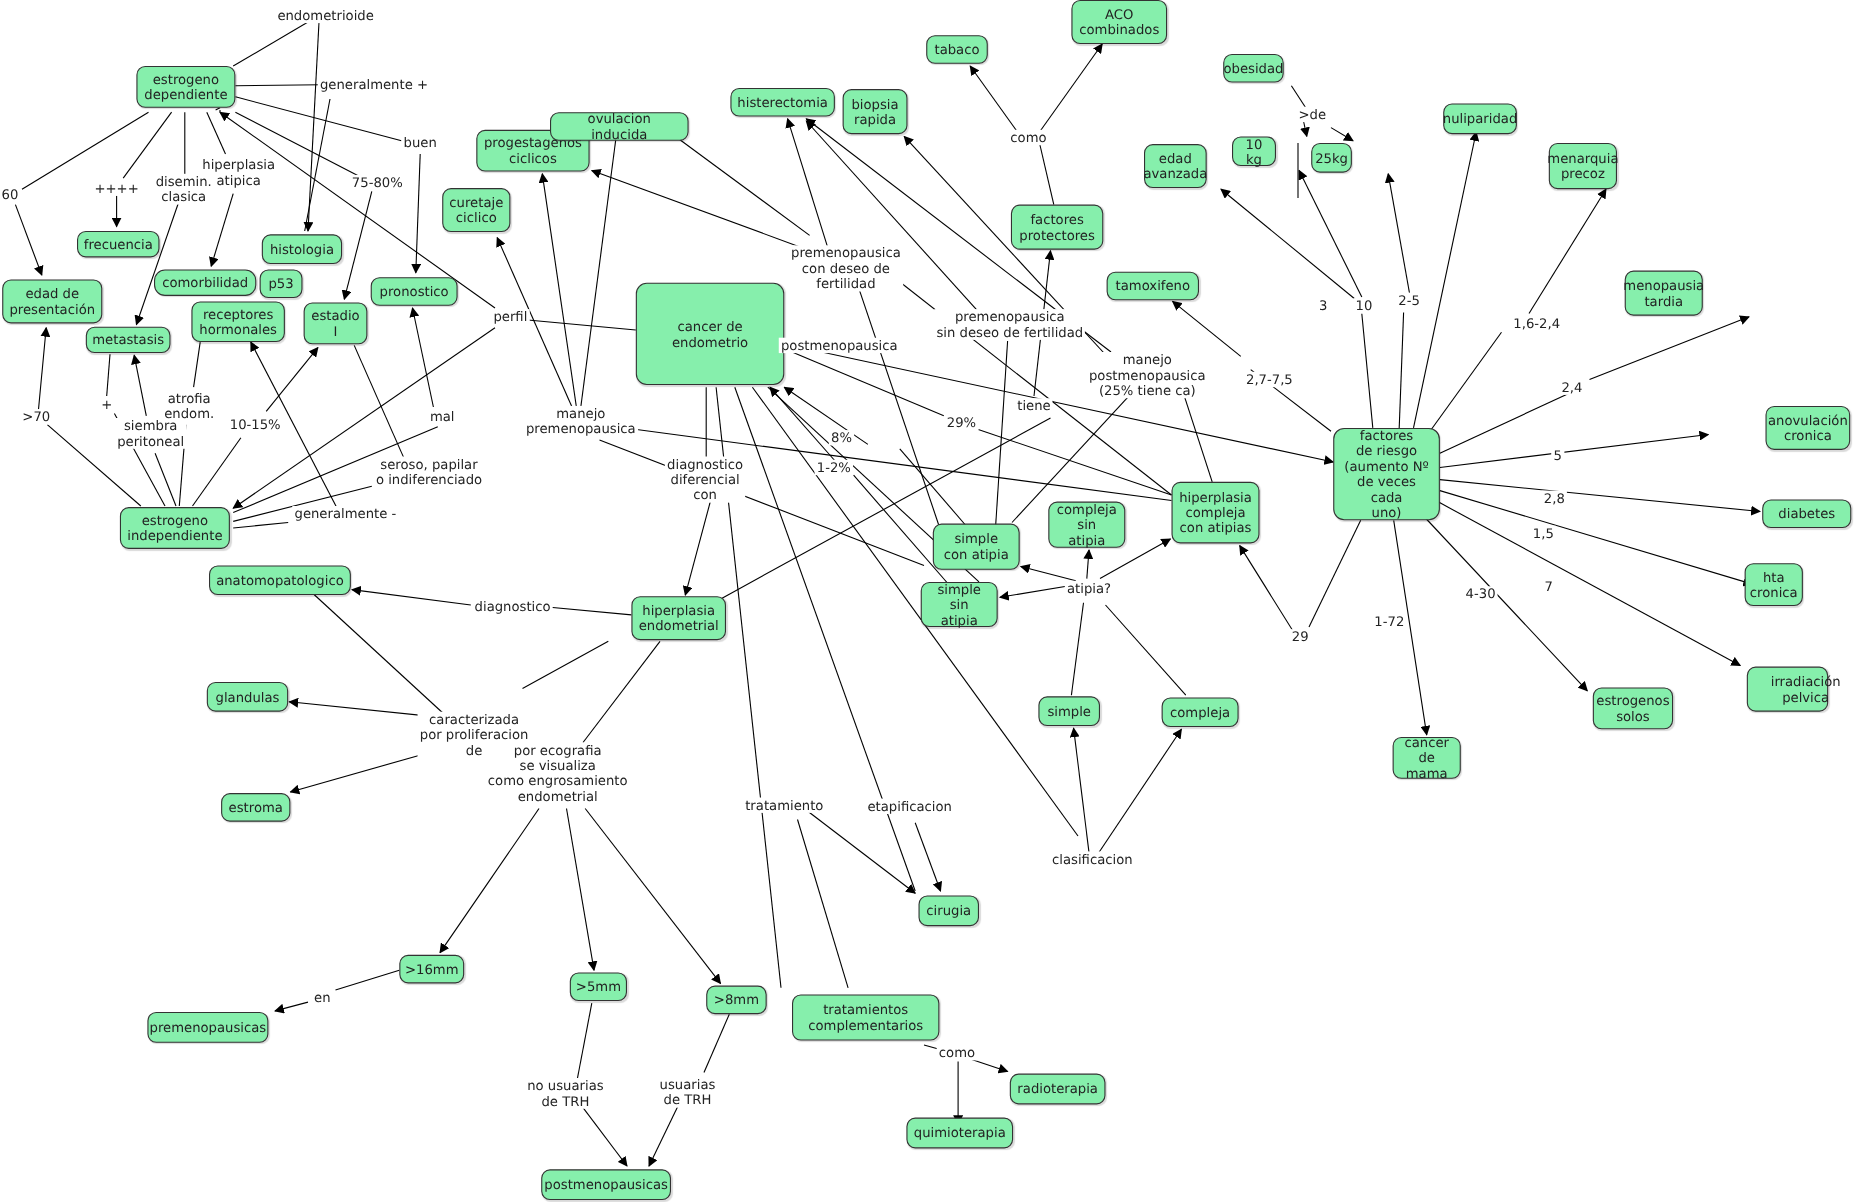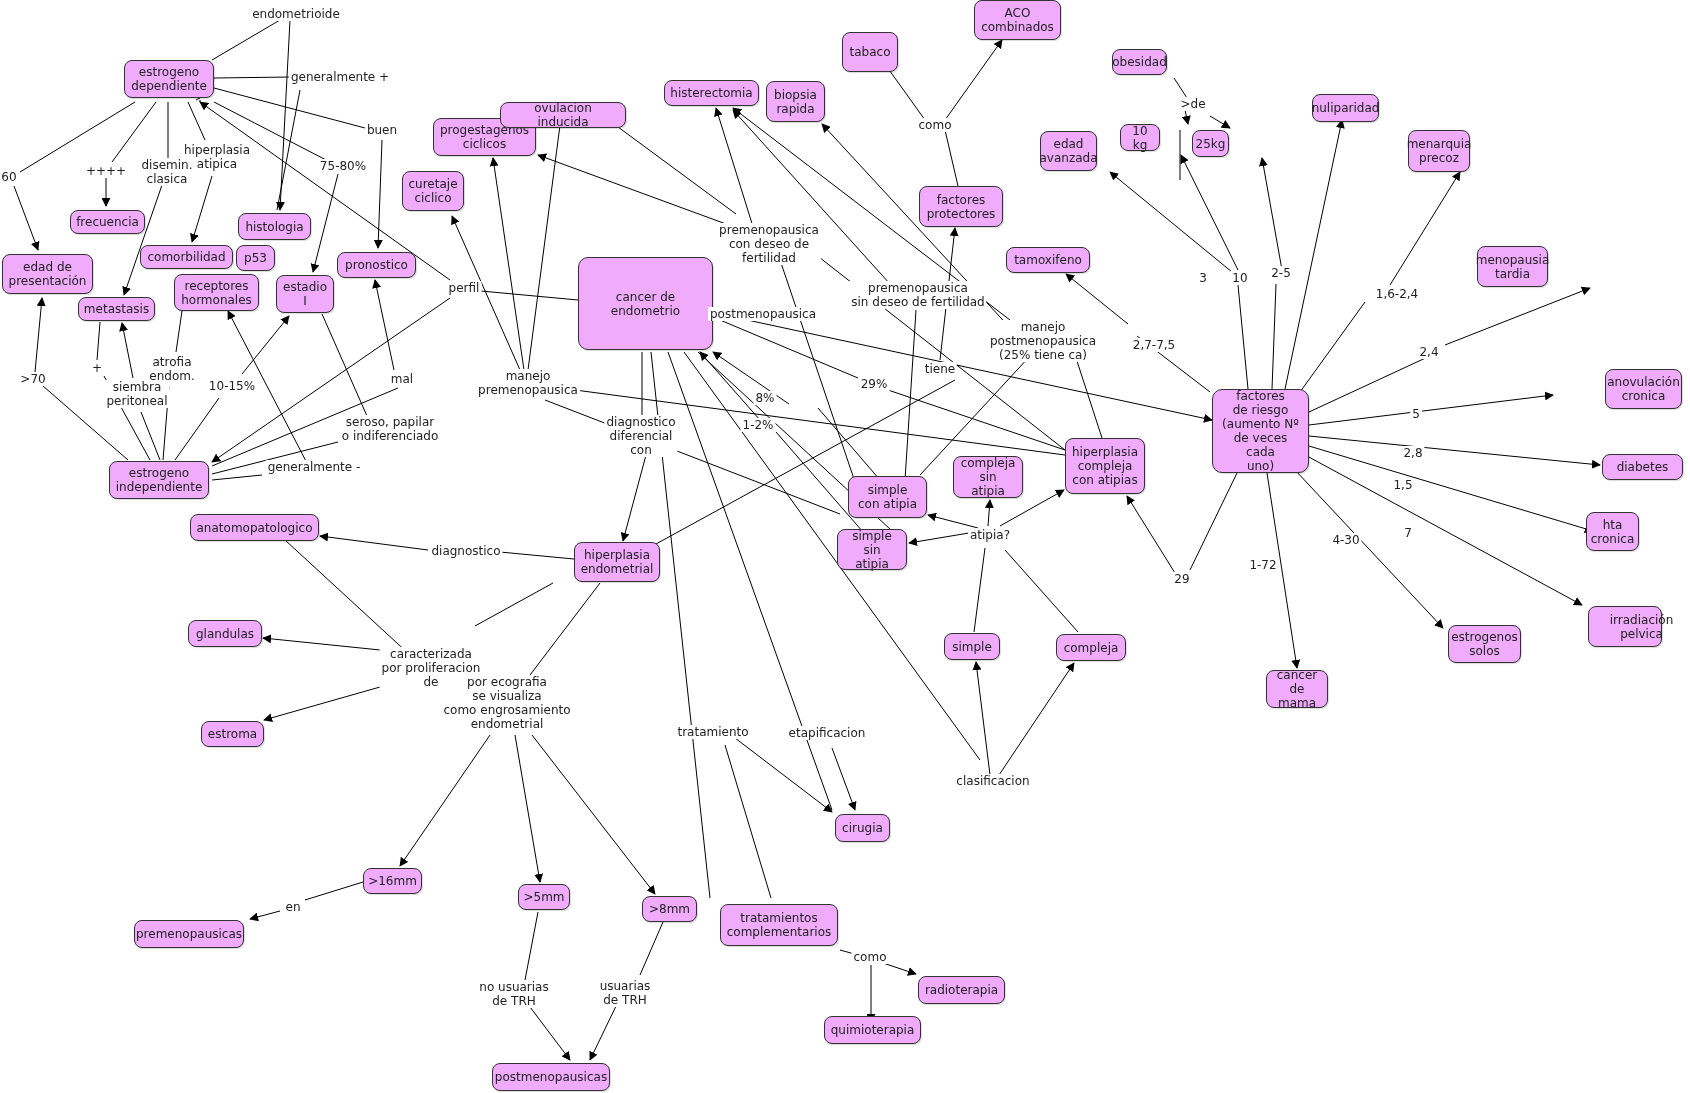--- a/index.html
+++ b/index.html
@@ -1,19 +1,19 @@
 <!DOCTYPE html>
 <html><head>
 <meta charset="utf-8">
 <style>
   html, body { margin:0; padding:0; background:#ffffff; }
   body { width:1690px; height:1093px; position:relative; overflow:hidden;
          font-family:"DejaVu Sans", "Liberation Sans", sans-serif; font-size:12px; color:#222; }
   #edges { position:absolute; left:0; top:0; width:1690px; height:1093px; }
-  .node { position:absolute; background:#f0abfc; border:1px solid #333; border-radius:8px;
+  .node { position:absolute; background:#86efac; border:1px solid #333; border-radius:8px;
           text-align:center; line-height:14px; padding:4px 7px; box-sizing:border-box;
           white-space:pre-line; display:flex; align-items:center; justify-content:center;
           box-shadow:1px 1px 1px rgba(0,0,0,0.15); cursor:pointer; }
   .lbl { position:absolute; background:#ffffff; text-align:center; line-height:14px;
          white-space:pre-line; padding:0 2px; transform:translate(-50%,-50%); }
   .big { border-radius:10px; }
 </style>
 </head>
 <body>
 
@@ -156,37 +156,37 @@
 <div class="node big" style="left:578px;top:257px;width:135px;height:93px;">cancer de
 endometrio</div>
 <div class="node" style="left:124px;top:60px;width:90px;height:38px;">estrogeno
 dependiente</div>
 <div class="node" style="left:109px;top:461px;width:100px;height:38px;">estrogeno
 independiente</div>
 <div class="node" style="left:70px;top:210px;width:75px;height:24px;">frecuencia</div>
 <div class="node" style="left:2px;top:254px;width:91px;height:40px;">edad de
 presentación</div>
 <div class="node" style="left:78px;top:297px;width:77px;height:24px;">metastasis</div>
-<div class="node" style="left:140px;top:245px;width:93px;height:24px;">comorbilidad</div>
+<div class="node" style="left:140px;top:245px;width:93px;height:24px;border-radius:10px;">comorbilidad</div>
 <div class="node" style="left:238px;top:213px;width:73px;height:27px;">histologia</div>
 <div class="node" style="left:236px;top:245px;width:39px;height:26px;">p53</div>
 <div class="node" style="left:174px;top:274px;width:85px;height:37px;">receptores
 hormonales</div>
 <div class="node" style="left:276px;top:275px;width:58px;height:38px;">estadio
 I</div>
 <div class="node" style="left:337px;top:252px;width:79px;height:26px;">pronostico</div>
 <div class="node" style="left:402px;top:171px;width:62px;height:40px;">curetaje
 ciclico</div>
 <div class="node" style="left:433px;top:118px;width:103px;height:38px;">progestagenos
 ciclicos</div>
 <div class="node" style="left:500px;top:82px;width:126px;height:26px;margin-top:20px;">ovulacion inducida</div>
 <div class="node" style="left:664px;top:80px;width:95px;height:26px;">histerectomia</div>
 <div class="node" style="left:766px;top:81px;width:59px;height:41px;">biopsia
 rapida</div>
-<div class="node" style="left:842px;top:32px;width:56px;height:40px;">tabaco</div>
+<div class="node" style="left:842px;top:32px;width:56px;height:26px;">tabaco</div>
 <div class="node" style="left:974px;top:0px;width:87px;height:40px;">ACO
 combinados</div>
 <div class="node" style="left:919px;top:186px;width:84px;height:41px;">factores
 protectores</div>
 <div class="node" style="left:1112px;top:49px;width:55px;height:26px;">obesidad</div>
 <div class="node" style="left:1120px;top:124px;width:40px;height:27px;">10 kg</div>
 <div class="node" style="left:1192px;top:130px;width:37px;height:27px;">25kg</div>
 <div class="node" style="left:1040px;top:131px;width:57px;height:40px;">edad
 avanzada</div>
 <div class="node" style="left:1312px;top:94px;width:67px;height:28px;">nuliparidad</div>
@@ -226,21 +226,21 @@
 endometrial</div>
 <div class="node" style="left:190px;top:514px;width:129px;height:27px;">anatomopatologico</div>
 <div class="node" style="left:188px;top:620px;width:74px;height:27px;">glandulas</div>
 <div class="node" style="left:201px;top:721px;width:63px;height:26px;">estroma</div>
 <div class="node" style="left:363px;top:868px;width:59px;height:26px;">&gt;16mm</div>
 <div class="node" style="left:518px;top:884px;width:52px;height:26px;">&gt;5mm</div>
 <div class="node" style="left:642px;top:896px;width:55px;height:26px;">&gt;8mm</div>
 <div class="node" style="left:134px;top:920px;width:110px;height:28px;">premenopausicas</div>
 <div class="node" style="left:492px;top:1063px;width:118px;height:28px;">postmenopausicas</div>
 <div class="node" style="left:835px;top:814px;width:55px;height:28px;">cirugia</div>
-<div class="node" style="left:720px;top:904px;width:118px;height:42px;">tratamientos
+<div class="node" style="left:720px;top:904px;width:134px;height:42px;">tratamientos
 complementarios</div>
 <div class="node" style="left:918px;top:976px;width:87px;height:28px;">radioterapia</div>
 <div class="node" style="left:824px;top:1016px;width:97px;height:28px;">quimioterapia</div>
 
 <div class="lbl" style="left:296px;top:14px;">endometrioide</div>
 <div class="lbl" style="left:340px;top:77px;">generalmente +</div>
 <div class="lbl" style="left:382px;top:130px;">buen</div>
 <div class="lbl" style="left:343px;top:166px;">75-80%</div>
 <div class="lbl" style="left:217px;top:157px;">hiperplasia
 atipica</div>

